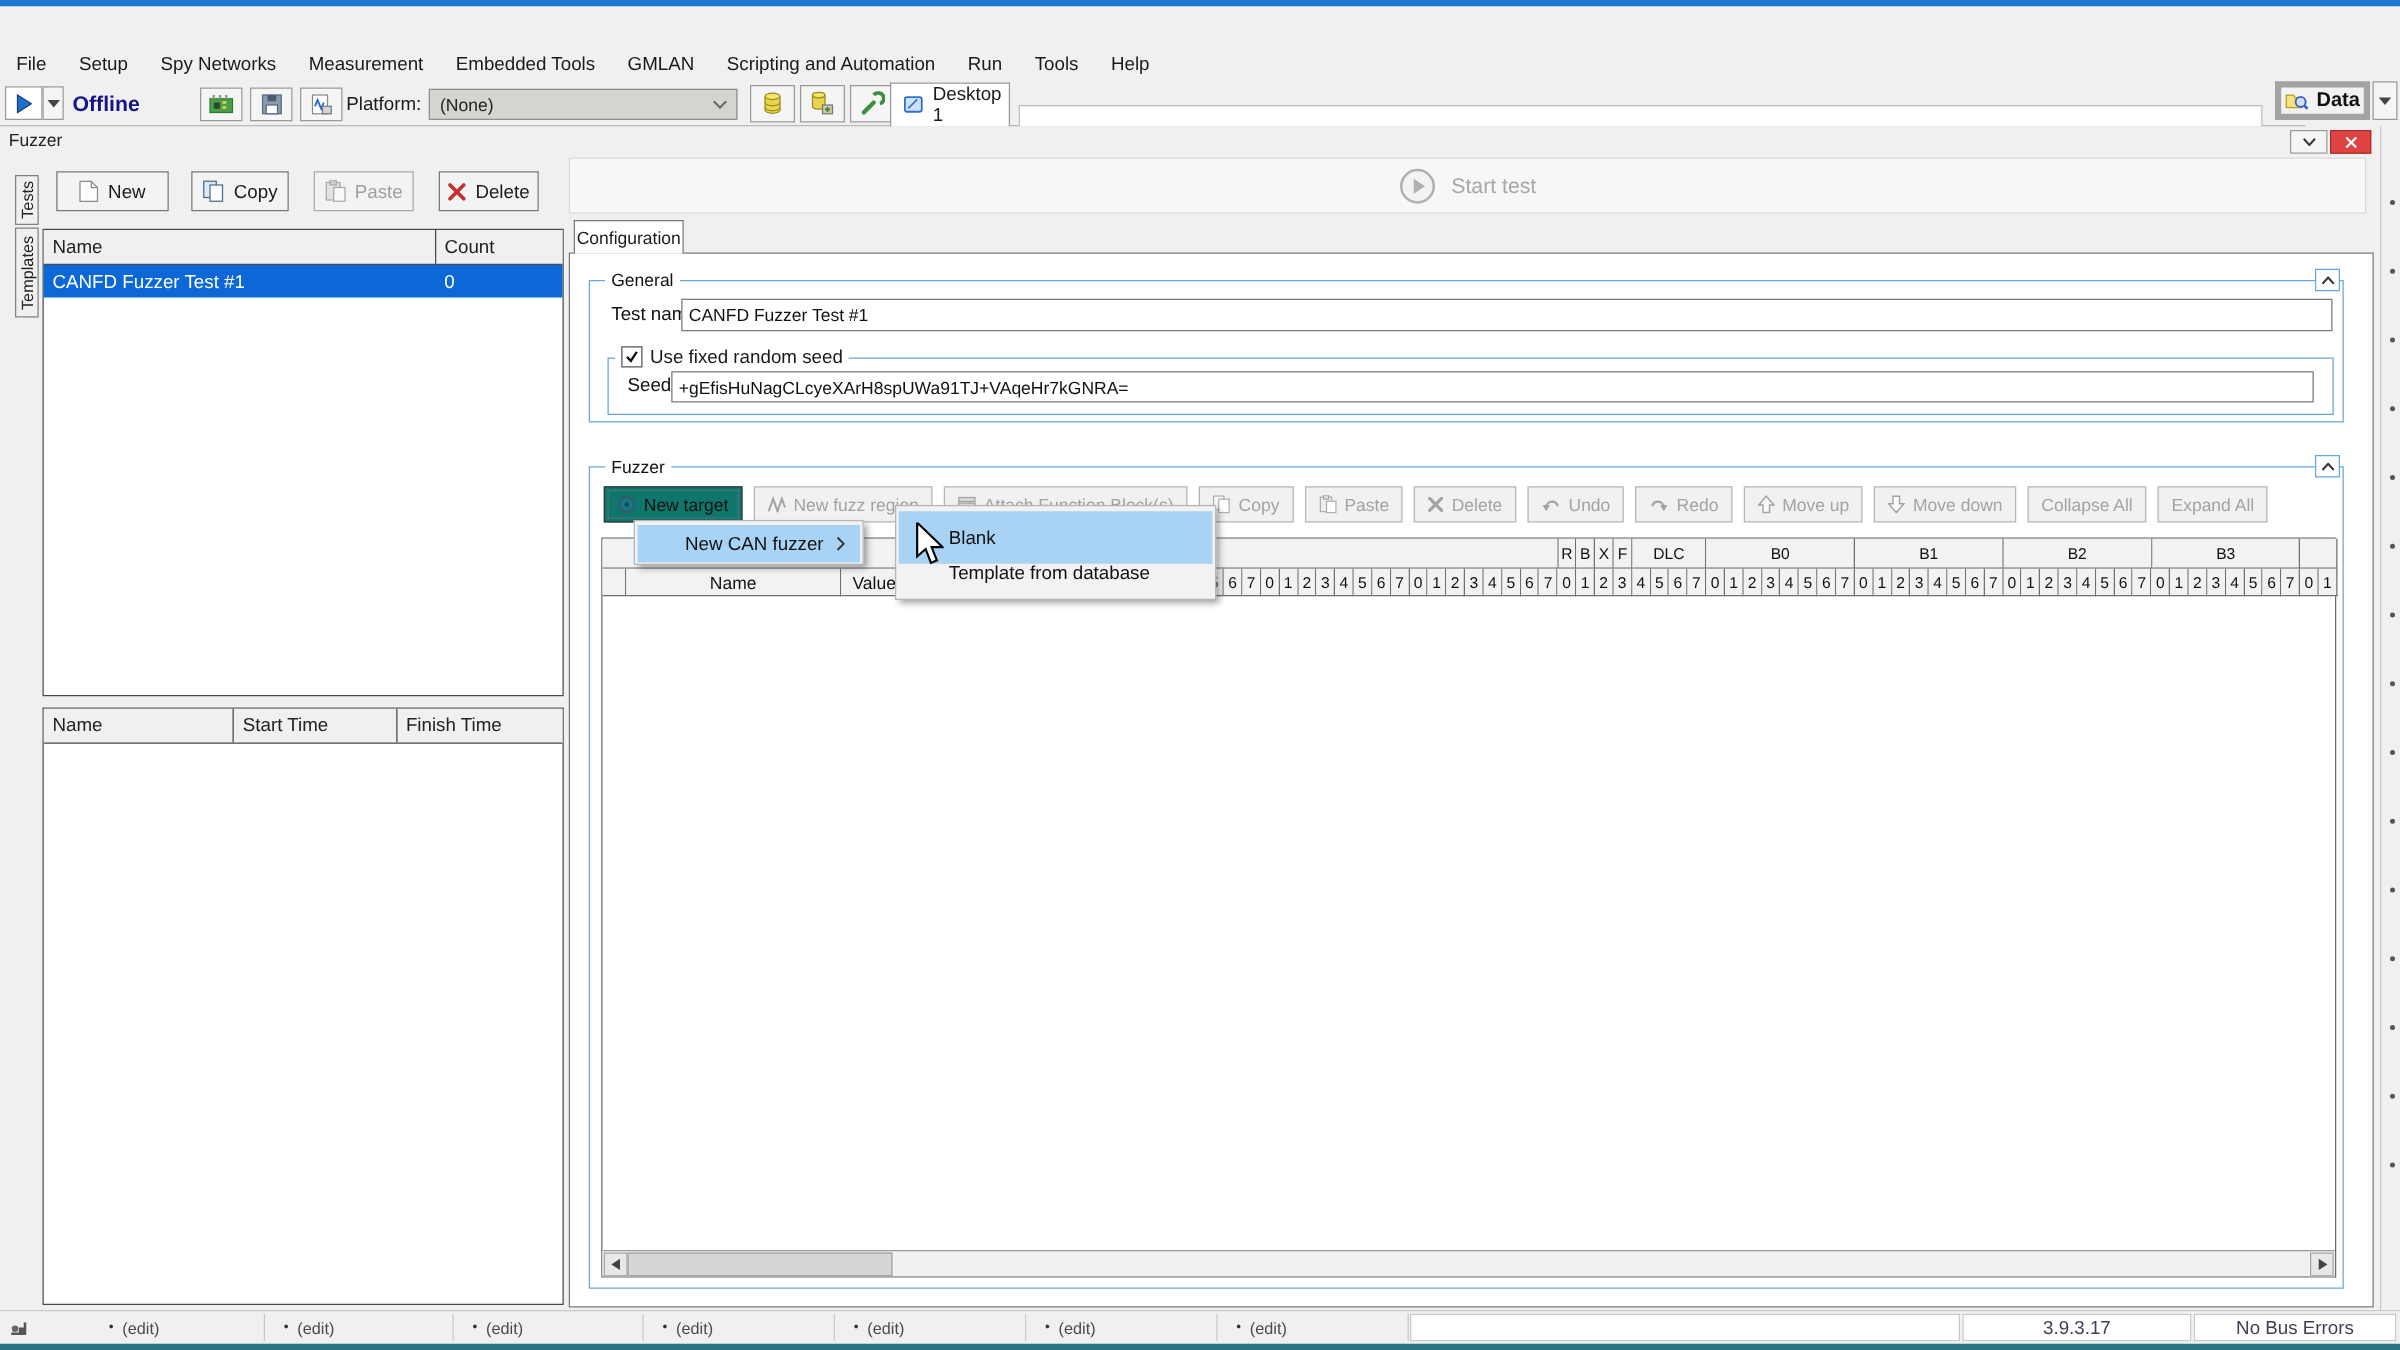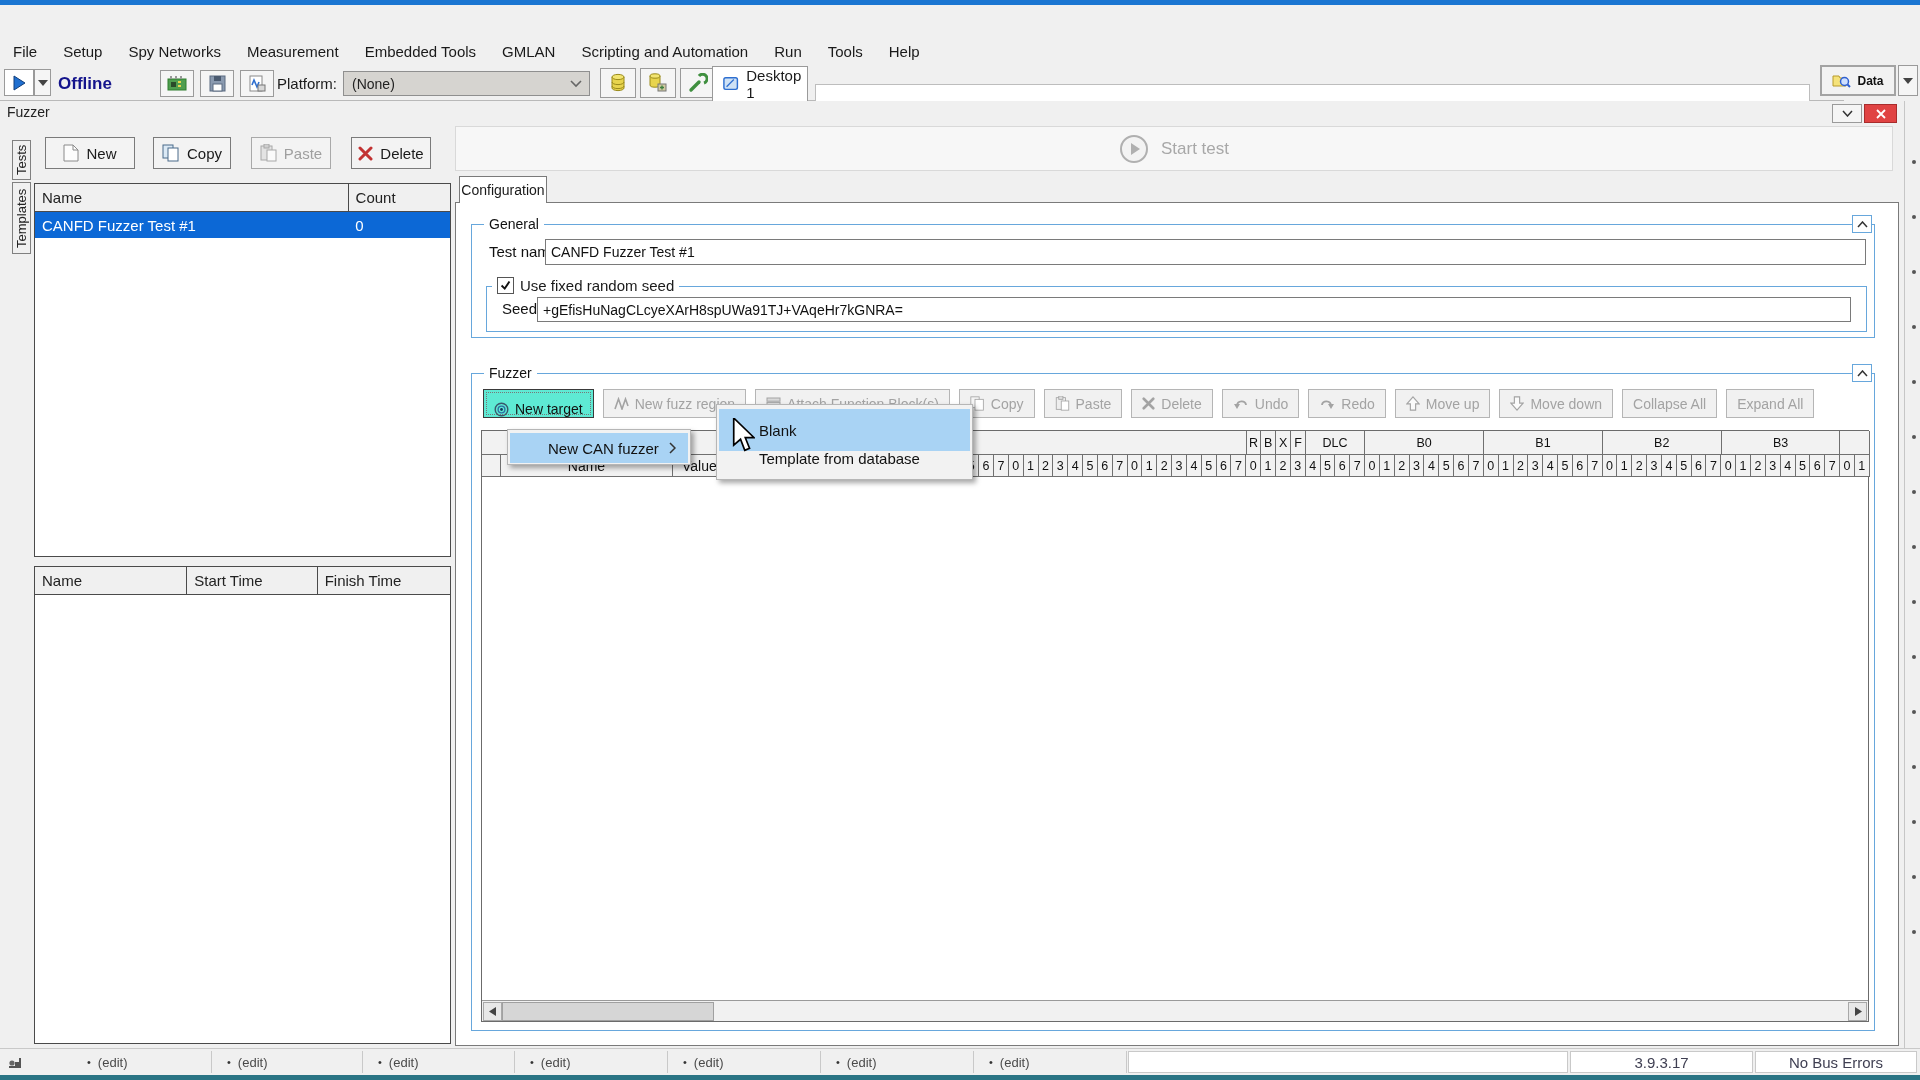--- a/index.html
+++ b/index.html
@@ -17,22 +17,22 @@
   .menu-item{padding:0 13px;height:100%;display:flex;align-items:center;}
   
   .toolbar{background:#f0f0f0;border-bottom:1px solid #b9b9b9;}
   .tbtn{border:1px solid #9a9a9a;background:#f5f5f5;display:flex;align-items:center;justify-content:center;}
   .offline{font-size:17px;font-weight:bold;color:#14148c;}
   .combo{background:#d6d4d0;border:1px solid #8f8f8f;display:flex;align-items:center;font-size:14px;color:#222;}
   .combo .val{flex:1;padding-left:8px;}
   .tab-desktop{background:#fff;border:1px solid #9a9a9a;border-bottom:none;display:flex;align-items:center;gap:7px;
                font-size:15px;padding-left:10px;}
   .whitestrip{background:#fff;border:1px solid #bdbdbd;border-bottom:none;}
-  .databtn{border:2px solid #a3a3a3;background:#f2f2f2;display:flex;align-items:center;justify-content:center;gap:6px;
-           font-size:12px;font-weight:bold;color:#111;}
+  .databtn{border:5px solid #a3a3a3;background:#f2f2f2;display:flex;align-items:center;justify-content:center;gap:6px;
+           font-size:16px;font-weight:bold;color:#111;}
   .caret{width:0;height:0;border-left:5px solid transparent;border-right:5px solid transparent;border-top:6px solid #444;}
   
   .caption{font-size:14px;color:#222;}
   .sidetab{border:1px solid #808080;background:#f0f0f0;writing-mode:vertical-rl;transform:rotate(180deg);
            display:flex;align-items:center;justify-content:center;font-size:13px;color:#222;}
   .btn{border:1px solid #7a7a7a;background:#f3f3f3;display:flex;align-items:center;justify-content:center;gap:7px;font-size:15px;}
   .btn.dis{color:#9f9f9f;border-color:#a9a9a9;}
   
   .ptable{background:#fff;border:1px solid #4a4a4a;}
   .t-head{display:flex;background:#f0f0f0;border-bottom:1px solid #4a4a4a;height:27px;}
@@ -53,21 +53,21 @@
   .field-label{font-size:15px;color:#111;display:flex;align-items:center;}
   .tinput{border:1px solid #7a7a7a;background:#fff;font-family:"Liberation Sans",sans-serif;font-size:14px;color:#111;
           padding:0 0 0 5px;box-sizing:border-box;}
   .cklabel{position:absolute;top:-10px;left:5px;background:#fff;display:flex;align-items:center;gap:6px;padding:0 5px;font-size:15px;}
   .ckbox{width:15px;height:15px;border:1px solid #555;background:#fff;display:flex;align-items:center;justify-content:center;}
   
   .ftoolbar{display:flex;gap:9px;align-items:stretch;}
   .fbtn{border:1px solid #8f8f8f;background:#f1f1f1;display:flex;align-items:center;gap:6px;font-size:14px;
         padding:0 10px;height:29px;box-sizing:border-box;color:#111;white-space:nowrap;}
   .fbtn.dis{color:#a3a3a3;border-color:#b5b5b5;}
-  .fbtn.active{border:1px solid #3a3a3a;background:#5eead4;outline:1px dotted #777;outline-offset:-4px;align-items:flex-end;}
+  .fbtn.active{border:1px solid #3a3a3a;background:#0f766e;outline:1px dotted #777;outline-offset:-4px;}
   
   .grid{background:#fff;border:1px solid #6b6b6b;z-index:1;}
   .grow{display:flex;}
   .gcell{box-sizing:border-box;border-right:1px solid #707070;border-bottom:1px solid #707070;background:#f2f2f2;
          display:flex;align-items:center;justify-content:center;font-size:12.5px;color:#111;overflow:hidden;}
   .gcell.left{justify-content:flex-start;padding-left:9px;font-size:14px;}
   .gcell.name{font-size:14px;}
   .hscroll{background:#f1f1f1;border-top:1px solid #9a9a9a;}
   .sarrow{position:absolute;top:1px;width:19px;height:19px;background:#e8e8e8;border:1px solid #a8a8a8;
           display:flex;align-items:center;justify-content:center;box-sizing:border-box;}
@@ -481,21 +481,21 @@
       </div>
       <div class="sthumb" style="left:20px;width:212px;"></div>
       <div class="sarrow" style="left:1366px;">
         <svg width="8" height="9" viewBox="0 0 8 9">
           <polygon points="1,0 1,9 8,4.5" fill="#444"></polygon>
           </svg>
       </div>
     </div>
   </div>
 
-  <div class="abs popup" style="left:507px;top:429px;width:184px;height:36px;">
+  <div class="abs popup" style="left:507px;top:416px;width:184px;height:36px;">
     <div class="mitem hl" style="left:2px;top:3px;right:2px;height:30px;">
       <span style="margin-left:38px;">New CAN fuzzer</span>
       <svg style="position:absolute;right:12px;" width="7" height="12" viewBox="0 0 7 12">
         <polyline points="1,1 6,6 1,11" fill="none" stroke="#333" stroke-width="1.5"></polyline>
         </svg>
     </div>
   </div>
 
   <div class="abs popup" style="left:716px;top:404px;width:257px;height:76px;">
     <div class="mitem hl" style="left:2px;top:4px;right:2px;height:42px;">

